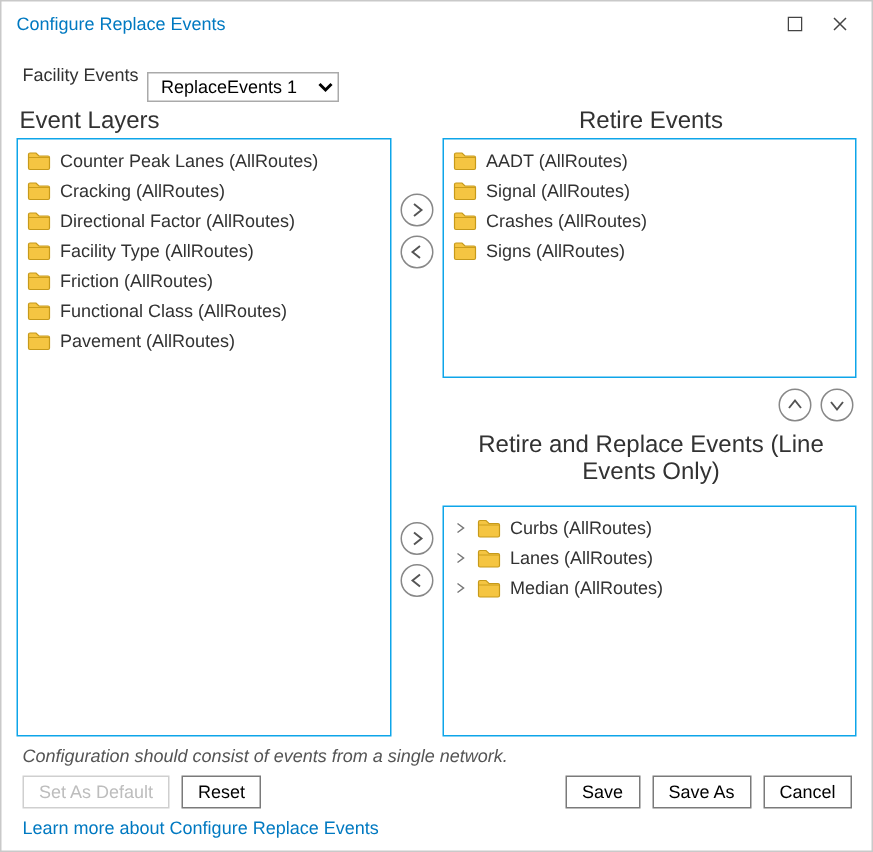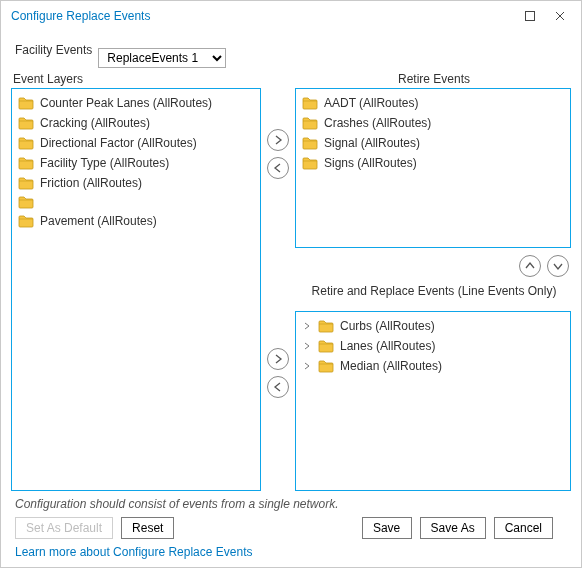--- a/index.html
+++ b/index.html
@@ -48,21 +48,21 @@
   .content {
     flex:1;
     display:flex;
     padding: 0 10px 2px 10px;
     gap: 4px;
     min-height:0;
   }
   .leftcol { width: 250px; display:flex; flex-direction:column; }
   .midcol { width: 26px; display:flex; flex-direction:column; align-items:center; }
   .rightcol { flex:1; display:flex; flex-direction:column; min-width:0;text-align:center; }
-  .panel-label { font-size:12px; color:#323232; padding: 0 0 2px 2px; }
+  .panel-label { font-size:16px; color:#323232; padding: 0 0 2px 2px; }
   .listbox {
     border:1px solid #0ea5e9;
     background:#fff;
     padding: 4px 2px;
     overflow:auto;
   }
   .leftcol .listbox { flex:1; }
   .retire-box { height: 160px; }
   .rr-box { flex:1;margin-top:11px; }
   .item {
@@ -95,21 +95,21 @@
     padding: 4px 2px 4px 0;
   }
   .hint {
     font-style: italic;
     color:#555;
     padding: 4px 10px 2px 14px;
   }
   .footer {
     display:flex;
     align-items:center;
-    padding: 4px 28px 4px 14px;
+    padding: 4px 13px 4px 14px;
     gap:8px;
   }
   .btn {
     font: inherit;
     background:#fff;
     border:1px solid #7a7a7a;
     padding: 3px 10px;
     min-width: 50px;
   }
   .btn[disabled] {
@@ -200,20 +200,21 @@
           </span>
           <span>Friction (AllRoutes)</span>
         </div>
         <div class="item">
           <span class="folder-icon">
             <svg viewBox="0 0 16 14">
               <path d="M1 3 L1 12 Q1 13 2 13 L14 13 Q15 13 15 12 L15 5 Q15 4 14 4 L8 4 L6 2 L2 2 Q1 2 1 3 Z" fill="#f5c542" stroke="#c79a1a" stroke-width="0.8"></path>
               <path d="M1 5 L15 5" stroke="#c79a1a" stroke-width="0.6"></path>
             </svg>
           </span>
+          <span>Functional Class (AllRoutes)</span>
         </div>
         <div class="item">
           <span class="folder-icon">
             <svg viewBox="0 0 16 14">
               <path d="M1 3 L1 12 Q1 13 2 13 L14 13 Q15 13 15 12 L15 5 Q15 4 14 4 L8 4 L6 2 L2 2 Q1 2 1 3 Z" fill="#f5c542" stroke="#c79a1a" stroke-width="0.8"></path>
               <path d="M1 5 L15 5" stroke="#c79a1a" stroke-width="0.6"></path>
             </svg>
           </span>
           <span>Pavement (AllRoutes)</span>
         </div>
@@ -258,30 +259,30 @@
           </span>
           <span>AADT (AllRoutes)</span>
         </div>
         <div class="item">
           <span class="folder-icon">
             <svg viewBox="0 0 16 14">
               <path d="M1 3 L1 12 Q1 13 2 13 L14 13 Q15 13 15 12 L15 5 Q15 4 14 4 L8 4 L6 2 L2 2 Q1 2 1 3 Z" fill="#f5c542" stroke="#c79a1a" stroke-width="0.8"></path>
               <path d="M1 5 L15 5" stroke="#c79a1a" stroke-width="0.6"></path>
             </svg>
           </span>
+          <span>Signal (AllRoutes)</span>
+        </div>
+        <div class="item">
+          <span class="folder-icon">
+            <svg viewBox="0 0 16 14">
+              <path d="M1 3 L1 12 Q1 13 2 13 L14 13 Q15 13 15 12 L15 5 Q15 4 14 4 L8 4 L6 2 L2 2 Q1 2 1 3 Z" fill="#f5c542" stroke="#c79a1a" stroke-width="0.8"></path>
+              <path d="M1 5 L15 5" stroke="#c79a1a" stroke-width="0.6"></path>
+            </svg>
+          </span>
           <span>Crashes (AllRoutes)</span>
-        </div>
-        <div class="item">
-          <span class="folder-icon">
-            <svg viewBox="0 0 16 14">
-              <path d="M1 3 L1 12 Q1 13 2 13 L14 13 Q15 13 15 12 L15 5 Q15 4 14 4 L8 4 L6 2 L2 2 Q1 2 1 3 Z" fill="#f5c542" stroke="#c79a1a" stroke-width="0.8"></path>
-              <path d="M1 5 L15 5" stroke="#c79a1a" stroke-width="0.6"></path>
-            </svg>
-          </span>
-          <span>Signal (AllRoutes)</span>
         </div>
         <div class="item">
           <span class="folder-icon">
             <svg viewBox="0 0 16 14">
               <path d="M1 3 L1 12 Q1 13 2 13 L14 13 Q15 13 15 12 L15 5 Q15 4 14 4 L8 4 L6 2 L2 2 Q1 2 1 3 Z" fill="#f5c542" stroke="#c79a1a" stroke-width="0.8"></path>
               <path d="M1 5 L15 5" stroke="#c79a1a" stroke-width="0.6"></path>
             </svg>
           </span>
           <span>Signs (AllRoutes)</span>
         </div>

